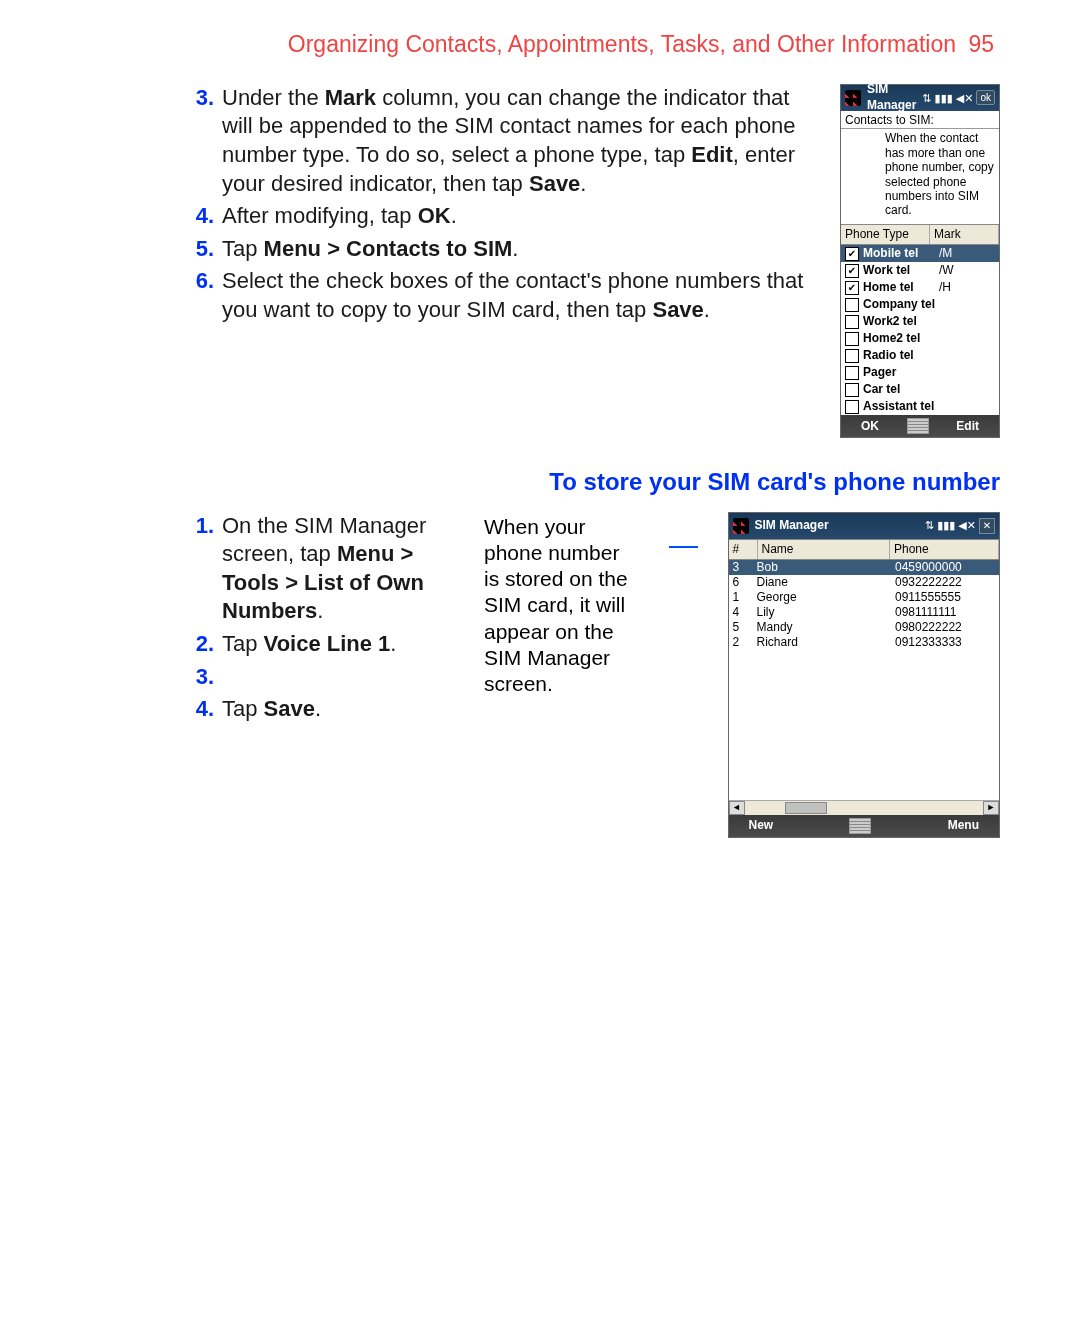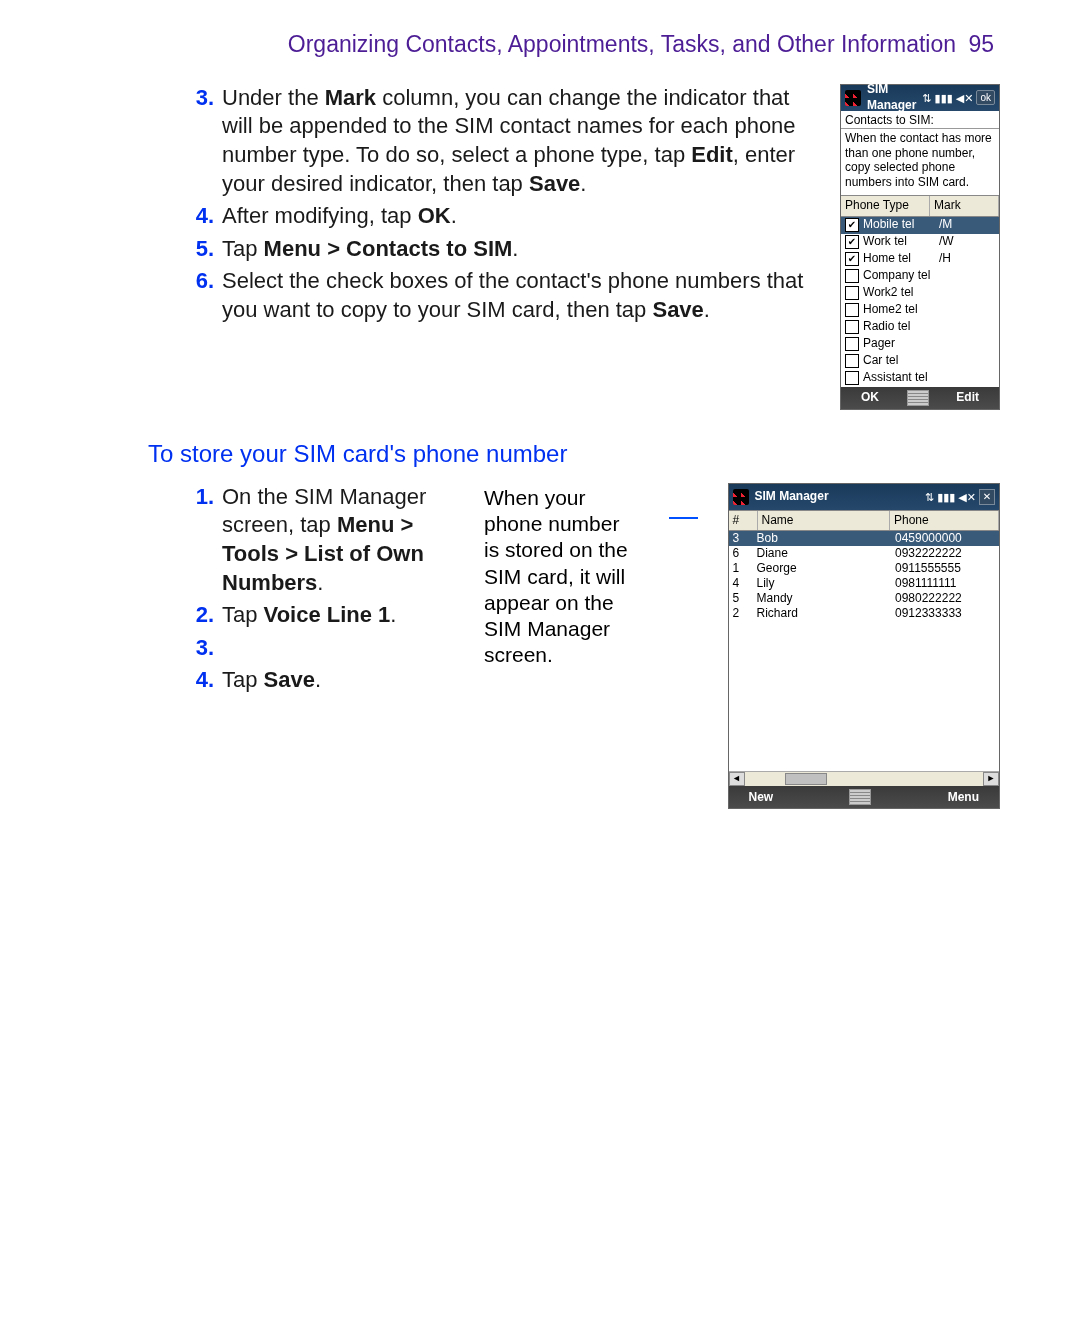--- a/index.html
+++ b/index.html
@@ -11,39 +11,40 @@
     width: 1080px;
   }
   .page {
     padding: 30px 80px 300px 100px;
     position: relative;
     font-size: 22px;
     line-height: 1.3;
   }
   .header {
     text-align: right;
-    color: #4c1d95;
+    color: #ef4444;
     font-size: 23px;
     margin-bottom: 24px;
     padding-right: 6px;
   }
   .pg-num { margin-left: 6px; }
   .layout-row { display: flex; align-items: flex-start; gap: 30px; }
   .text-col { flex: 1 1 auto; }
   ol.steps { list-style: none; padding: 0; margin: 0; }
   ol.steps > li { display: flex; align-items: flex-start; margin-bottom: 4px; }
   ol.steps > li > .num {
     color: #0030f0; font-weight: 700; min-width: 30px; text-align: right;
     margin-right: 8px;
   }
   ol.steps > li > .body { flex: 1; }
   .b { font-weight: 700; }
   h2.section {
-    color: #0030f0; font-weight: 400; font-size: 24px;
+    color: #0030f0; font-weight: 700; font-size: 24px;
     margin: 28px 0 14px 48px;
+    text-align: right;
   }
   .side-note {
     width: 160px; font-size: 21px; color: #000000; line-height: 1.25;
     margin-left: 10px; margin-top: 2px;
   }
   .lead-line {
     width: 30px; height: 0; border-top: 2px solid #0050ff;
     align-self: flex-start; margin-top: 34px;
   }
   
@@ -72,37 +73,37 @@
   .statusicons { display: flex; gap: 3px; align-items: center; font-size: 11px; }
   .okbtn {
     background: #334a63; border: 1px solid #7a8a9a; color: #fff;
     font-size: 10px; padding: 0 3px; border-radius: 2px;
   }
   .xbtn {
     background: #334a63; border: 1px solid #7a8a9a; color: #fff;
     font-size: 10px; width: 14px; height: 14px; text-align: center; line-height: 13px;
   }
   .subhdr { padding: 2px 4px 0 4px; font-size: 12px; border-bottom: 1px solid #999; }
-  .desc { padding: 2px 4px 6px 4px; font-size: 12px; line-height: 1.2; }
+  .desc { padding: 2px 4px 6px 4px; font-size: 12px; line-height: 1.2; margin-left: 40px; }
   .gridhdr {
     display: flex; border-top: 1px solid #888; border-bottom: 1px solid #888;
     background: #ece9d8; font-size: 12px;
   }
   .gridhdr > div { padding: 2px 4px; border-right: 1px solid #aaa; }
   .rows { }
   .row {
     display: flex; font-size: 12px; padding: 0 0 0 4px; height: 17px; align-items: center;
   }
   .row.sel { background: #3a5a7a; color: #fff; }
   .row .cb {
     width: 12px; height: 12px; border: 1px solid #000; margin-right: 4px;
     display: inline-flex; align-items: center; justify-content: center;
     font-size: 10px; line-height: 1; background: #fff; color: #000;
   }
-  .row .pt { flex: 1; }
+  .row .pt { flex: 1; font-weight: bold; }
   .row .mk { width: 60px; }
   .softbar {
     height: 22px; background: linear-gradient(180deg,#3a3a3a,#4b4b4b);
     display: flex; align-items: center; justify-content: space-between;
     color: #fff; font-size: 12px; font-weight: 700; padding: 0 20px;
   }
   .kbd {
     width: 20px; height: 14px; border: 1px solid #999;
     background:
       repeating-linear-gradient(#ccc 0 2px,#888 2px 3px);

